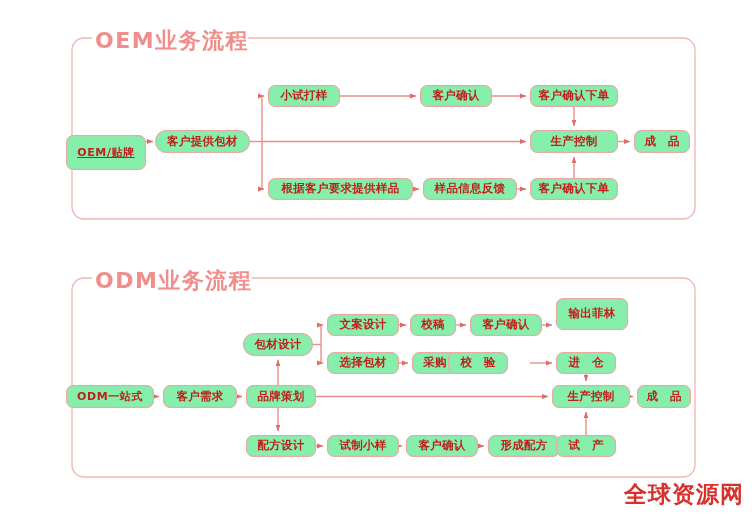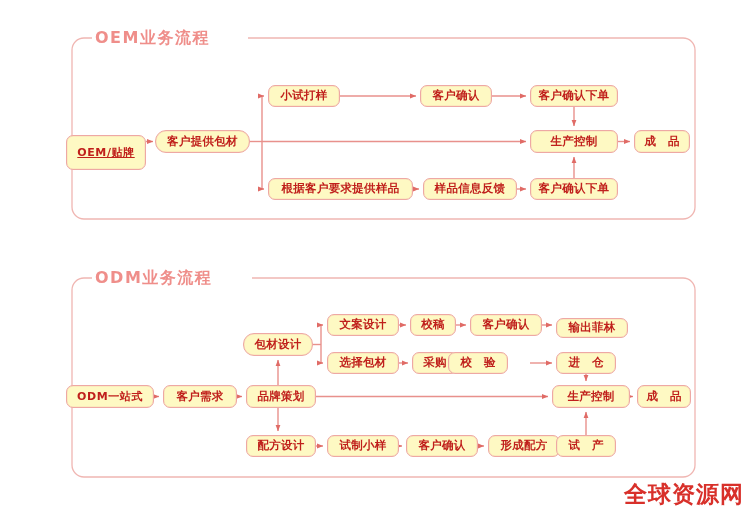--- a/index.html
+++ b/index.html
@@ -8,38 +8,38 @@
     width:752px;height:514px;position:relative;overflow:hidden;
   }
   #canvas{position:absolute;left:0;top:0;width:752px;height:514px;}
   svg.layer{position:absolute;left:0;top:0;width:752px;height:514px;}
 
   .node{
     position:absolute;
     box-sizing:border-box;
     border:1.4px solid #eea8a4;
     border-radius:7px;
-    background:#fef9c3;
+    background:#86efac;
     color:#c0201c;
     font-weight:bold;
     font-size:11.5px;
     line-height:1;
     display:flex;align-items:center;justify-content:center;
     white-space:nowrap;
     letter-spacing:.3px;
     box-shadow:0 0 0 .5px rgba(238,168,164,.35) inset;
   }
   .node.latin{font-size:11px;letter-spacing:.6px;}
   .node.wide-space{letter-spacing:4px;text-indent:4px;}
 
   .section-title{
     position:absolute;
     color:#ef8e8a;
     font-weight:bold;
-    font-size:16px;
+    font-size:22px;
     letter-spacing:1.5px;
     white-space:nowrap;
     line-height:1;
   }
 
   #watermark{
     position:absolute;
     right:8px;bottom:8px;
     color:#d8302a;
     font-weight:bold;
@@ -140,21 +140,21 @@
       <div class="node" style="left: 530px; top: 178px; width: 88px; height: 22px;">客户确认下单</div>
       <div class="node" style="left: 530px; top: 130px; width: 88px; height: 23px;">生产控制</div>
       <div class="node wide-space" style="left: 634px; top: 130px; width: 56px; height: 23px;">成 品</div>
       <div class="node latin" style="left: 66px; top: 385px; width: 88px; height: 23px;">ODM一站式</div>
       <div class="node" style="left: 163px; top: 385px; width: 74px; height: 23px;">客户需求</div>
       <div class="node" style="left: 246px; top: 385px; width: 70px; height: 23px;">品牌策划</div>
       <div class="node" style="left: 243px; top: 333px; width: 70px; height: 23px; border-radius: 11px;">包材设计</div>
       <div class="node" style="left: 327px; top: 314px; width: 72px; height: 22px;">文案设计</div>
       <div class="node" style="left: 410px; top: 314px; width: 46px; height: 22px;">校稿</div>
       <div class="node" style="left: 470px; top: 314px; width: 72px; height: 22px;">客户确认</div>
-      <div class="node" style="left: 556px; top: 318px; width: 72px; height: 20px;">输出菲林</div>
+      <div class="node" style="left: 556px; top: 298px; width: 72px; height: 32px;">输出菲林</div>
       <div class="node" style="left: 327px; top: 352px; width: 72px; height: 22px;">选择包材</div>
       <div class="node" style="left: 412px; top: 352px; width: 46px; height: 22px;">采购</div>
       <div class="node wide-space" style="left: 448px; top: 352px; width: 60px; height: 22px;">校 验</div>
       <div class="node wide-space" style="left: 556px; top: 352px; width: 60px; height: 22px;">进 仓</div>
       <div class="node" style="left: 246px; top: 435px; width: 70px; height: 22px; text-align: right;">配方设计</div>
       <div class="node" style="left: 327px; top: 435px; width: 72px; height: 22px;">试制小样</div>
       <div class="node" style="left: 406px; top: 435px; width: 72px; height: 22px;">客户确认</div>
       <div class="node" style="left: 488px; top: 435px; width: 72px; height: 22px;">形成配方</div>
       <div class="node wide-space" style="left: 556px; top: 435px; width: 60px; height: 22px;">试 产</div>
       <div class="node" style="left: 552px; top: 385px; width: 78px; height: 23px;">生产控制</div>

